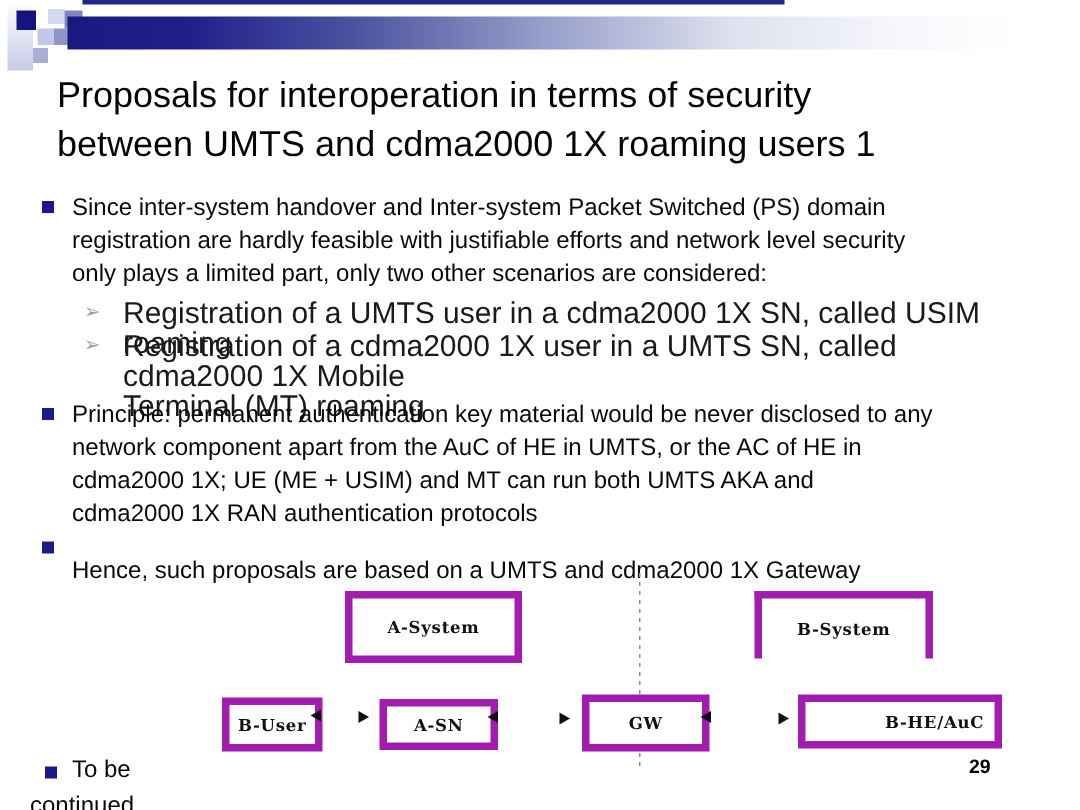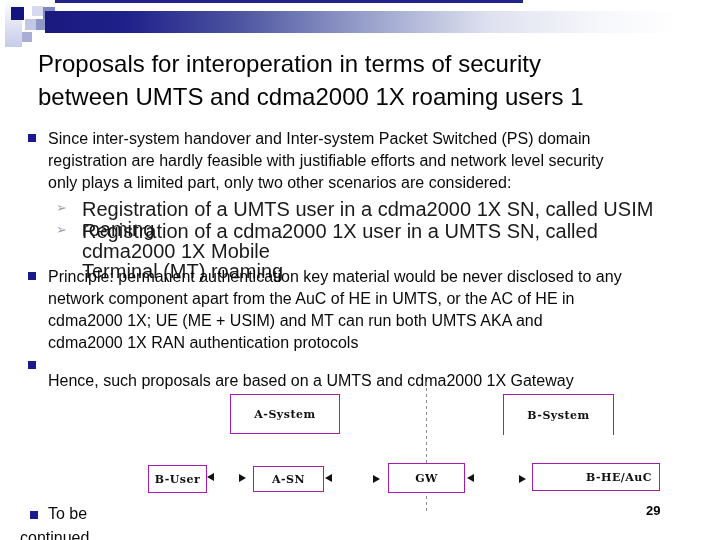--- a/index.html
+++ b/index.html
@@ -39,21 +39,21 @@
     position:absolute;left:82px;width:610px;
     font-size:20px;line-height:20px;white-space:pre-line;color:#1a1a1a;
   }
   .sub-marker{position:absolute;left:56px;font-size:13px;color:#9c9ca8;}
   .s1{top:199px;} .s1m{top:200px;}
   .s2{top:221px;} .s2m{top:222px;}
   
   .dash-line{position:absolute;left:426px;top:382px;width:1px;height:130px;
     background:repeating-linear-gradient(to bottom,#8d8d8d 0 3px,transparent 3px 6px);}
   .dbox{
-    position:absolute;border:1px solid #a21caf;background:#ffffff;
+    position:absolute;border:5px solid #a21caf;background:#ffffff;
     display:flex;align-items:center;justify-content:center;
     font-family:"DejaVu Serif", serif;font-weight:bold;font-size:11px;
     letter-spacing:0.5px;color:#111;
   }
   .box-asystem{left:230px;top:394px;width:108px;height:38px;}
   .box-bsystem{left:503px;top:394px;width:109px;height:40px;border-bottom:none;}
   .box-buser{left:148px;top:465px;width:57px;height:26px;}
   .box-asn{left:253px;top:466px;width:69px;height:24px;}
   .box-gw{left:388px;top:463px;width:75px;height:28px;}
   .box-bheauc{left:532px;top:463px;width:80px;height:26px;padding-left:46px;}

